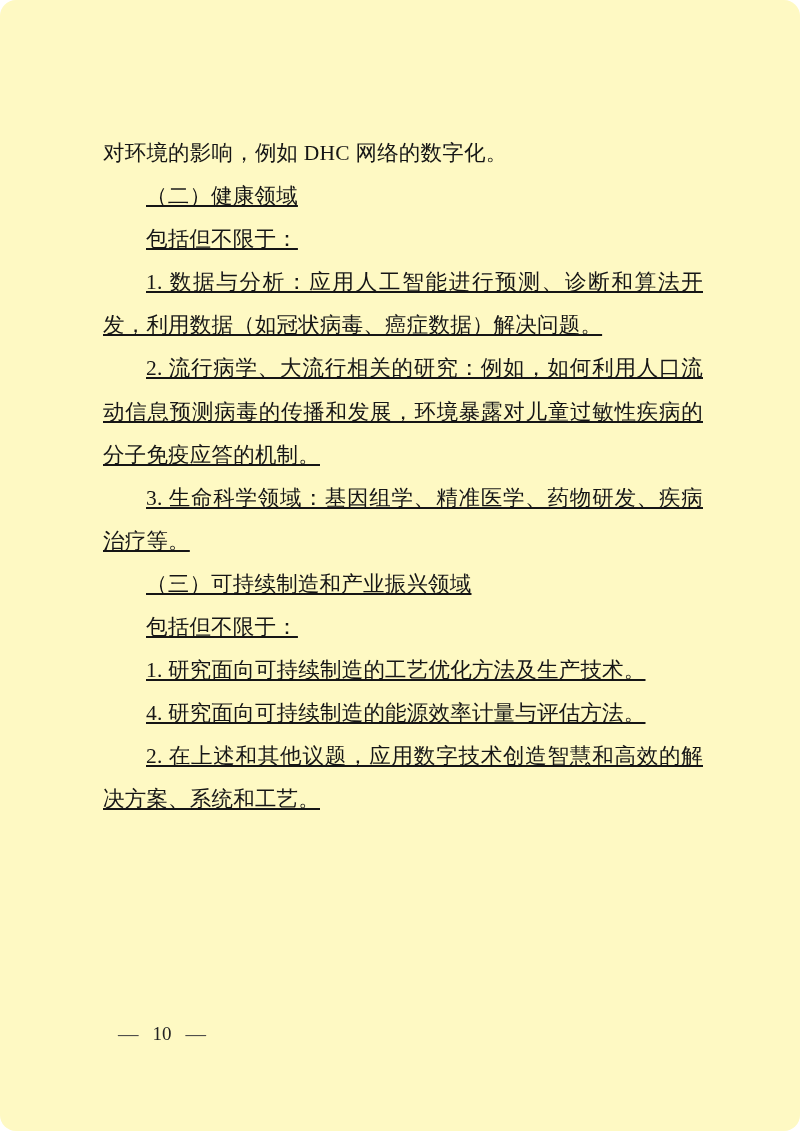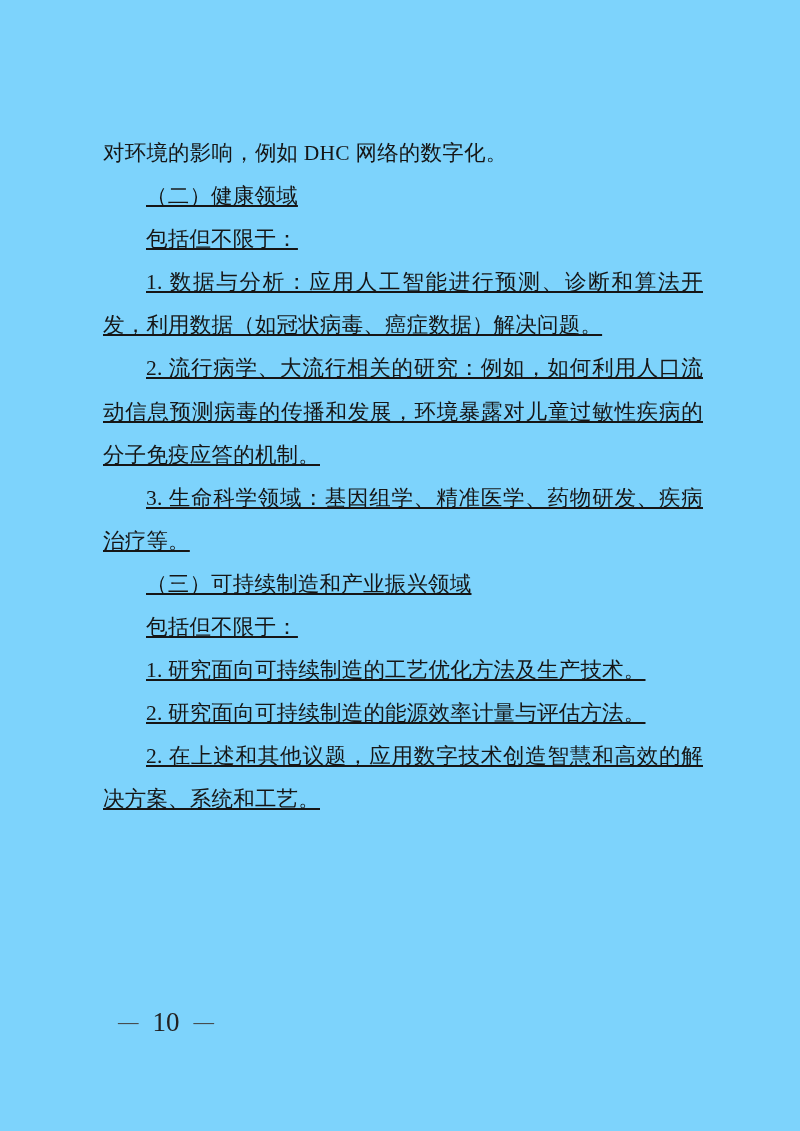--- a/index.html
+++ b/index.html
@@ -6,22 +6,23 @@
   html, body {
     width: 800px;
     height: 1131px;
     background: #ffffff;
     font-family: "Liberation Serif", "DejaVu Serif", serif;
   }
   .page {
     position: relative;
     width: 800px;
     height: 1131px;
-    background: #7dd3fc;
+    background: #fef9c3;
     overflow: hidden;
+    border-radius: 16px;
   }
   .doc-body {
     position: absolute;
     left: 103px;
     top: 132px;
     width: 600px;
     color: #161616;
     font-size: 21.5px;
     line-height: 43.1px;
     text-align: justify;
@@ -42,40 +43,40 @@
     font-size: 20.5px;
     line-height: 30px;
     display: flex;
     align-items: center;
   }
   .page-footer .dash {
     color: #444444;
     letter-spacing: 0;
   }
   .page-footer .page-num {
-    margin: 4px 14px;
-    font-size: 27px;
+    margin: 16px 14px;
+    font-size: 19px;
   }
 </style>
 </head>
 <body>
 
 <div class="page">
 
   <div class="doc-body" id="doc-body">
       <p class="">对环境的影响，例如 DHC 网络的数字化。</p>
       <p class="indent">（二）健康领域</p>
       <p class="indent">包括但不限于：</p>
       <p class="indent">1. 数据与分析：应用人工智能进行预测、诊断和算法开发，利用数据（如冠状病毒、癌症数据）解决问题。</p>
       <p class="indent">2. 流行病学、大流行相关的研究：例如，如何利用人口流动信息预测病毒的传播和发展，环境暴露对儿童过敏性疾病的分子免疫应答的机制。</p>
       <p class="indent">3. 生命科学领域：基因组学、精准医学、药物研发、疾病治疗等。</p>
       <p class="indent">（三）可持续制造和产业振兴领域</p>
       <p class="indent">包括但不限于：</p>
       <p class="indent">1. 研究面向可持续制造的工艺优化方法及生产技术。</p>
-      <p class="indent">2. 研究面向可持续制造的能源效率计量与评估方法。</p>
+      <p class="indent">4. 研究面向可持续制造的能源效率计量与评估方法。</p>
       <p class="indent">2. 在上述和其他议题，应用数字技术创造智慧和高效的解决方案、系统和工艺。</p>
     </div>
 
   <div class="page-footer">
     <span class="dash">—</span>
     <span class="page-num">10</span>
     <span class="dash">—</span>
   </div>
 
 </div>

